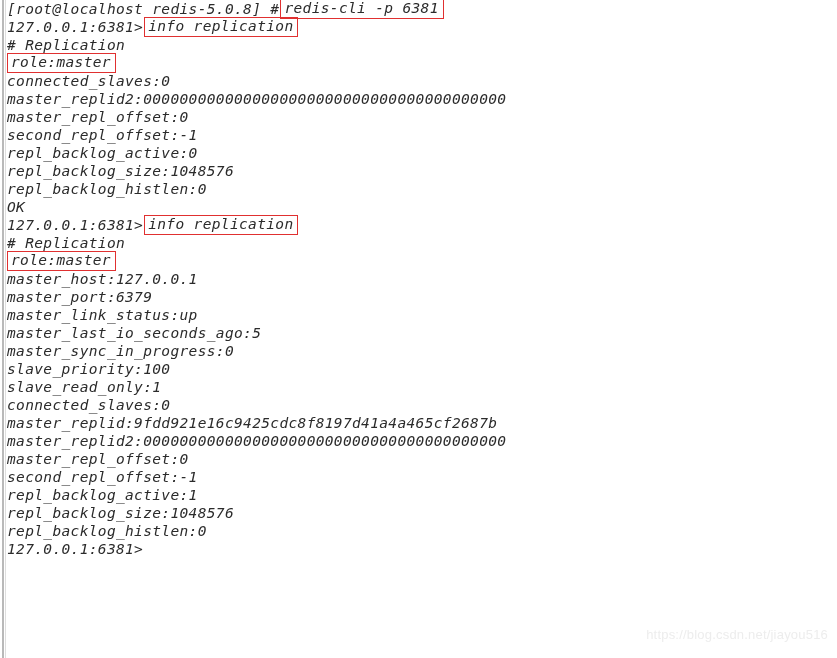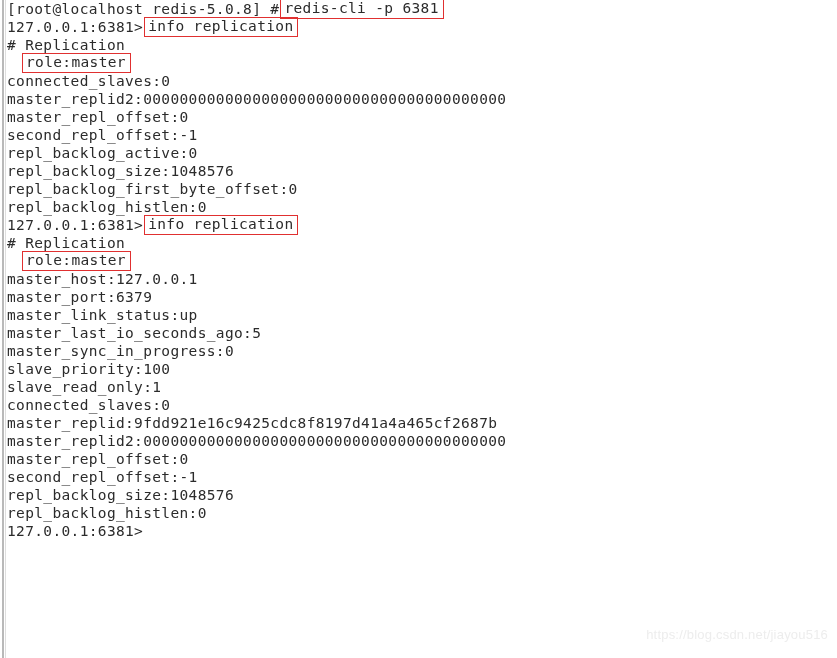--- a/index.html
+++ b/index.html
@@ -43,20 +43,21 @@
     width: 1px;
     height: 658px;
     background: #dedede;
   }
 
   #console-lines {
     position: absolute;
     left: 7px;
     top: 0px;
     width: 824px;
+    font-style: italic;
   }
 
   .line {
     position: relative;
     height: 18px;
     line-height: 18px;
     font-size: 14.5px;
     letter-spacing: 0.35px;
     color: #2b2b2b;
     white-space: pre;
@@ -70,21 +71,21 @@
     position: relative;
     display: inline-block;
     padding: 0px 4px 0px 3px;
     margin-left: 2px;
     outline: 1px solid #e03030;
     outline-offset: 0px;
     line-height: 17px;
     height: 18px;
     vertical-align: top;
   }
-  .hl.nomargin { margin-left: 16px; }
+  .hl.nomargin { margin-left: 1px; }
 
   #watermark {
     position: absolute;
     right: 9px;
     bottom: 16px;
     color: #ededed;
     font-size: 13px;
     font-family: "Liberation Sans", sans-serif;
     letter-spacing: 0.2px;
     user-select: none;
@@ -102,37 +103,38 @@
       <div class="line"><span class="seg">[root@localhost redis-5.0.8] #</span><span class="seg hl">redis-cli -p 6381</span></div>
       <div class="line"><span class="seg">127.0.0.1:6381&gt;</span><span class="seg hl">info replication</span></div>
       <div class="line"><span class="seg"># Replication</span></div>
       <div class="line"><span class="seg hl nomargin">role:master</span></div>
       <div class="line"><span class="seg">connected_slaves:0</span></div>
       <div class="line"><span class="seg">master_replid2:0000000000000000000000000000000000000000</span></div>
       <div class="line"><span class="seg">master_repl_offset:0</span></div>
       <div class="line"><span class="seg">second_repl_offset:-1</span></div>
       <div class="line"><span class="seg">repl_backlog_active:0</span></div>
       <div class="line"><span class="seg">repl_backlog_size:1048576</span></div>
-      <div class="line"><span class="seg">repl_backlog_first_byte_offset:0</span></div>
       <div class="line"><span class="seg">repl_backlog_histlen:0</span></div>
+      <div class="line"><span class="seg">OK</span></div>
       <div class="line"><span class="seg">127.0.0.1:6381&gt;</span><span class="seg hl">info replication</span></div>
       <div class="line"><span class="seg"># Replication</span></div>
       <div class="line"><span class="seg hl nomargin">role:master</span></div>
       <div class="line"><span class="seg">master_host:127.0.0.1</span></div>
       <div class="line"><span class="seg">master_port:6379</span></div>
       <div class="line"><span class="seg">master_link_status:up</span></div>
       <div class="line"><span class="seg">master_last_io_seconds_ago:5</span></div>
       <div class="line"><span class="seg">master_sync_in_progress:0</span></div>
       <div class="line"><span class="seg">slave_priority:100</span></div>
       <div class="line"><span class="seg">slave_read_only:1</span></div>
       <div class="line"><span class="seg">connected_slaves:0</span></div>
       <div class="line"><span class="seg">master_replid:9fdd921e16c9425cdc8f8197d41a4a465cf2687b</span></div>
       <div class="line"><span class="seg">master_replid2:0000000000000000000000000000000000000000</span></div>
       <div class="line"><span class="seg">master_repl_offset:0</span></div>
       <div class="line"><span class="seg">second_repl_offset:-1</span></div>
+      <div class="line"><span class="seg">repl_backlog_active:1</span></div>
       <div class="line"><span class="seg">repl_backlog_size:1048576</span></div>
       <div class="line"><span class="seg">repl_backlog_histlen:0</span></div>
       <div class="line"><span class="seg">127.0.0.1:6381&gt;</span><span class="seg"></span></div>
     </div>
 
   <div id="watermark">https://blog.csdn.net/jiayou516</div>
 
 </div>
 
 </body></html>

